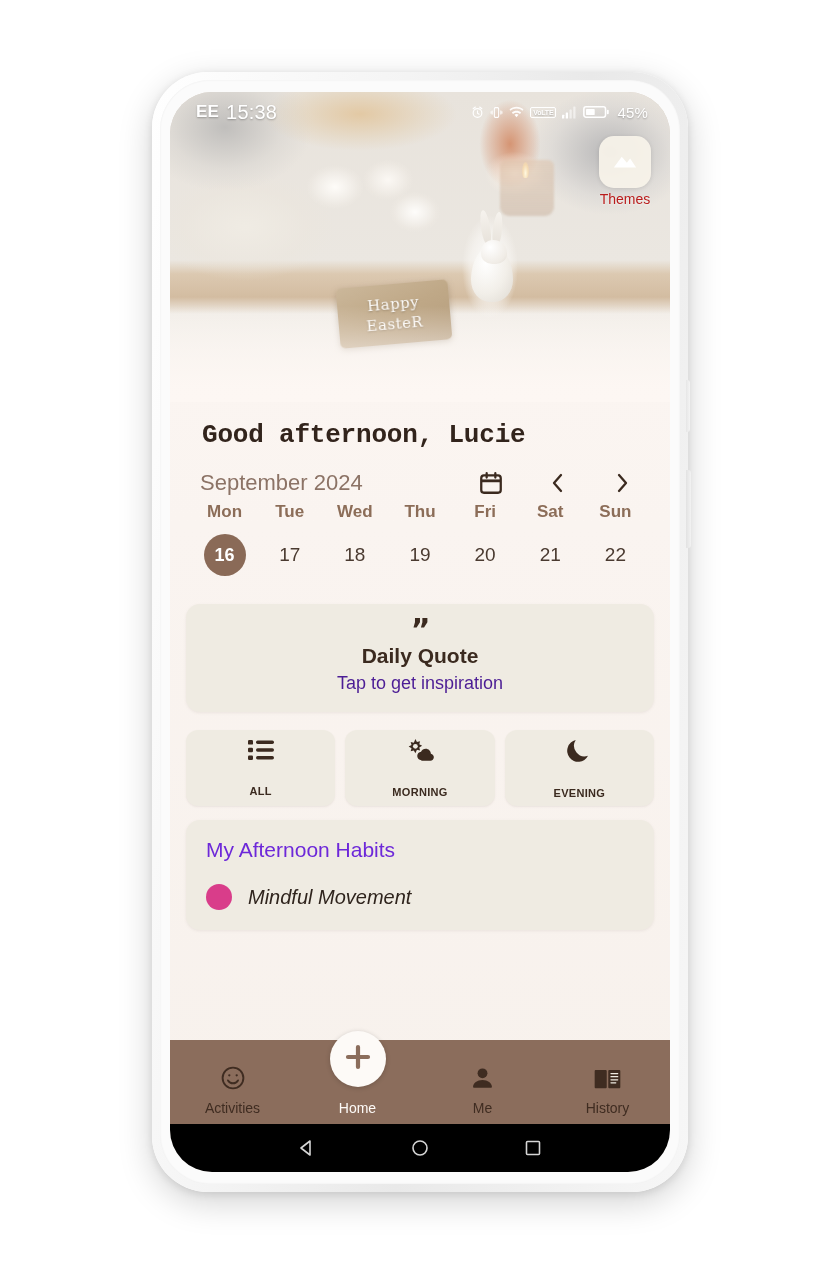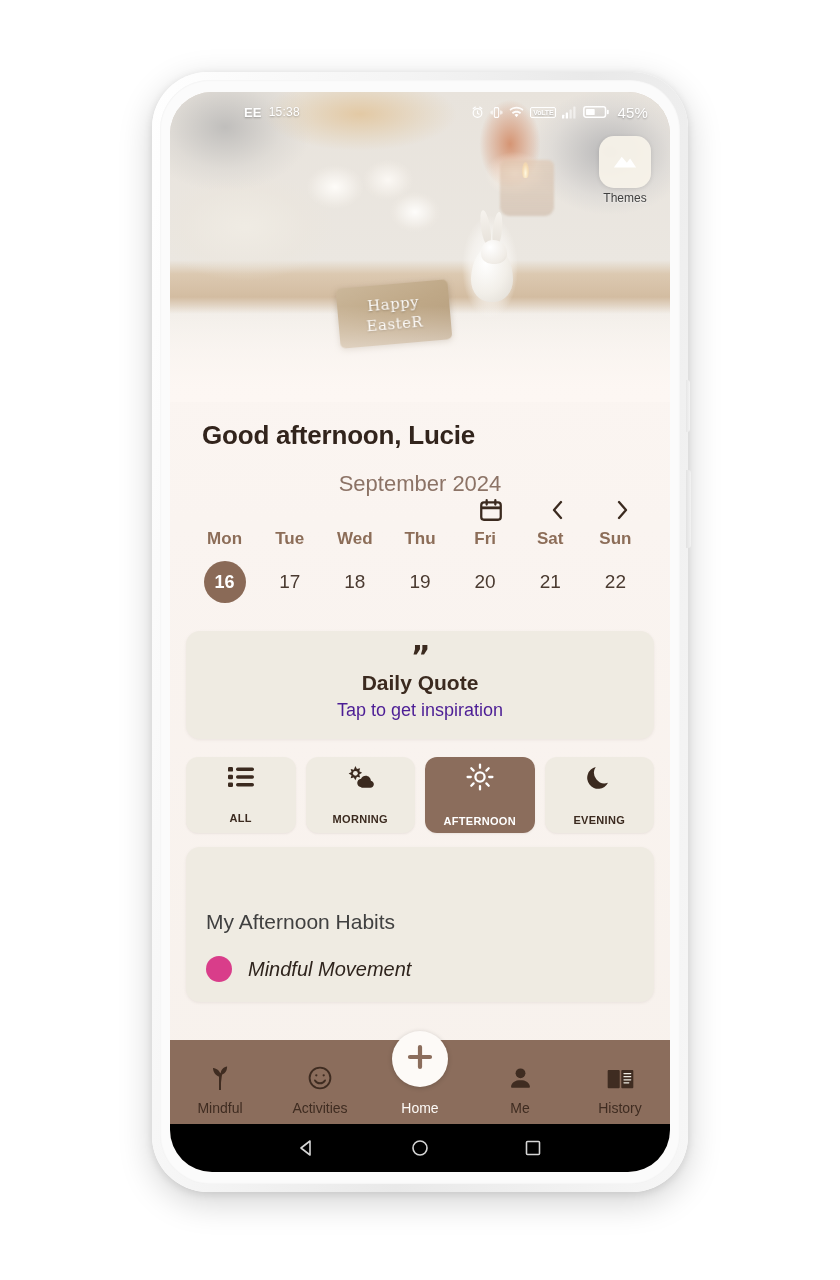--- a/index.html
+++ b/index.html
@@ -189,22 +189,22 @@
     align-items: center;
     justify-content: space-between;
     padding: 0 22px 0 26px;
     color: #ffffff;
     font-size: 15px;
     letter-spacing: 0.2px;
     text-shadow: 0 1px 2px rgba(0,0,0,0.28);
     z-index: 5;
   }
   .status-left { display: flex; align-items: center; gap: 7px; }
-  .status-carrier { font-size: 13px; font-weight: 600; margin-left: 48px; }
-  .status-time { font-size: 12px; font-weight: 500; }
+  .status-carrier { font-size: 17px; font-weight: 600; }
+  .status-time { font-size: 20px; font-weight: 500; }
   .status-right { display: flex; align-items: center; gap: 6px; }
   .status-right svg { display: block; }
   .battery-pct { font-size: 15px; font-weight: 500; margin-left: 2px; }
   .volte-badge {
     border: 1.4px solid #fff;
     border-radius: 2px;
     font-size: 7px;
     font-weight: 700;
     padding: 1px 2px;
     line-height: 1;
@@ -225,40 +225,40 @@
   .themes-tile {
     width: 52px; height: 52px;
     background: rgba(247,243,234,0.93);
     border-radius: 15px;
     display: flex;
     align-items: center;
     justify-content: center;
     box-shadow: 0 1px 4px rgba(0,0,0,0.10);
   }
   .themes-label {
-    font-size: 12px;
-    color: #404040;
+    font-size: 14px;
+    color: #b91c1c;
     text-shadow: 0 1px 2px rgba(255,255,255,0.7);
   }
 
   
   .greeting {
     padding: 18px 32px 2px;
     font-size: 26px;
     font-weight: 600;
     color: #32241c;
     letter-spacing: -0.2px;
+    font-family: Liberation Mono, monospace;
   }
 
   
   .month-row {
     display: flex;
     align-items: center;
     padding: 18px 30px 6px;
-    flex-direction: column;
   }
   .month-label {
     font-size: 22px;
     color: #8c7366;
     font-weight: 400;
     flex: 0 0 auto;
   }
   .month-icons {
     margin-left: auto;
     display: flex;
@@ -367,23 +367,22 @@
   
   .habits-card {
     margin: 14px 16px 0;
     background: #efebe2;
     border-radius: 14px;
     padding: 18px 20px 20px;
     box-shadow: 0 1px 3px rgba(120,100,85,0.10);
   }
   .habits-title {
     font-size: 21px;
-    color: #404040;
+    color: #6d28d9;
     font-weight: 500;
-    margin-top: 45px;
   }
   .habit-row {
     margin-top: 22px;
     display: flex;
     align-items: center;
     gap: 16px;
   }
   .habit-dot {
     width: 26px; height: 26px;
     border-radius: 50%;
@@ -619,29 +618,20 @@
       <span>
         <svg width="30" height="24" viewBox="0 0 32 26" fill="#3b2a1f">
           <path d="M11 1.2l1.7 3.1 3.4-.9-.9 3.4 3.1 1.7-3.1 1.7.9 3.4-3.4-.9L11 16.6 9.3 13.5l-3.4.9.9-3.4L3.7 9.3l3.1-1.7-.9-3.4 3.4.9z"></path>
           <circle cx="11" cy="9" r="2.6" fill="#efebe2"></circle>
           <path d="M17.5 24c-2.5 0-4.5-2-4.5-4.5 0-2.3 1.8-4.3 4.1-4.5.9-2 2.9-3.3 5.1-3.3 3 0 5.5 2.4 5.6 5.4 1.8.3 3.2 1.9 3.2 3.8 0 2.1-1.7 3.8-3.8 3.8h-9.7z"></path>
         </svg>
       </span>
       <span class="tab-label">MORNING</span>
     </div>
 
-    <div class="tab active">
-      <span>
-        <svg width="28" height="28" viewBox="0 0 28 28" fill="none" stroke="#ffffff" stroke-width="2.3" stroke-linecap="round">
-          <circle cx="14" cy="14" r="4.6"></circle>
-          <path d="M14 1.6v3.2M14 23.2v3.2M1.6 14h3.2M23.2 14h3.2M5.3 5.3l2.3 2.3M20.4 20.4l2.3 2.3M22.7 5.3l-2.3 2.3M7.6 20.4l-2.3 2.3"></path>
-        </svg>
-      </span>
-      <span class="tab-label">AFTERNOON</span>
-    </div>
 
     <div class="tab">
       <span>
         <svg width="25" height="26" viewBox="0 0 24 26" fill="#3b2a1f">
           <path d="M20.5 18.8A10.6 10.6 0 0 1 8.2 3.1a11 11 0 1 0 12.3 15.7z"></path>
         </svg>
       </span>
       <span class="tab-label">EVENING</span>
     </div>
   </div>
@@ -649,31 +639,20 @@
   <div class="habits-card">
     <div class="habits-title">My Afternoon Habits</div>
     <div class="habit-row">
       <span class="habit-dot" style="background:#d93d8a"></span>
       <span class="habit-name">Mindful Movement</span>
     </div>
   </div>
 
   <div class="bottom-nav">
 
-    <div class="nav-item">
-      <span>
-        <svg width="26" height="26" viewBox="0 0 26 26" fill="#3f2c21">
-          <path d="M13 25V12.5c0-2 1-3.4 2.2-4.3"></path>
-          <path d="M12 25h2V12c0-1.6.7-2.7 1.6-3.4l-1.2-1.5C13 8.2 12 9.9 12 12.2V25z"></path>
-          <path d="M12.4 11.8C10.8 11.3 8.2 9.8 7 7.3 6 5.2 6 3 6 3s2.3.2 4.3 1.5c2.3 1.5 3.2 4 3.2 5.8 0 .8-.4 1.8-1.1 1.5z"></path>
-          <path d="M15.2 9.6c1.2-.6 3.3-2 4.2-4.2.8-1.9.7-3.9.7-3.9s-2 .3-3.7 1.5c-1.9 1.4-2.6 3.5-2.6 5.1 0 .9.5 1.9 1.4 1.5z"></path>
-        </svg>
-      </span>
-      <span class="nav-label">Mindful</span>
-    </div>
 
     <div class="nav-item">
       <span>
         <svg width="26" height="26" viewBox="0 0 26 26" fill="none" stroke="#3f2c21" stroke-width="1.9">
           <circle cx="13" cy="13" r="10.4"></circle>
           <circle cx="9.3" cy="10.3" r="1.15" fill="#3f2c21" stroke="none"></circle>
           <circle cx="16.7" cy="10.3" r="1.15" fill="#3f2c21" stroke="none"></circle>
           <path d="M8 15.4c1.2 1.9 3 2.9 5 2.9s3.8-1 5-2.9" stroke-linecap="round"></path>
         </svg>
       </span>

